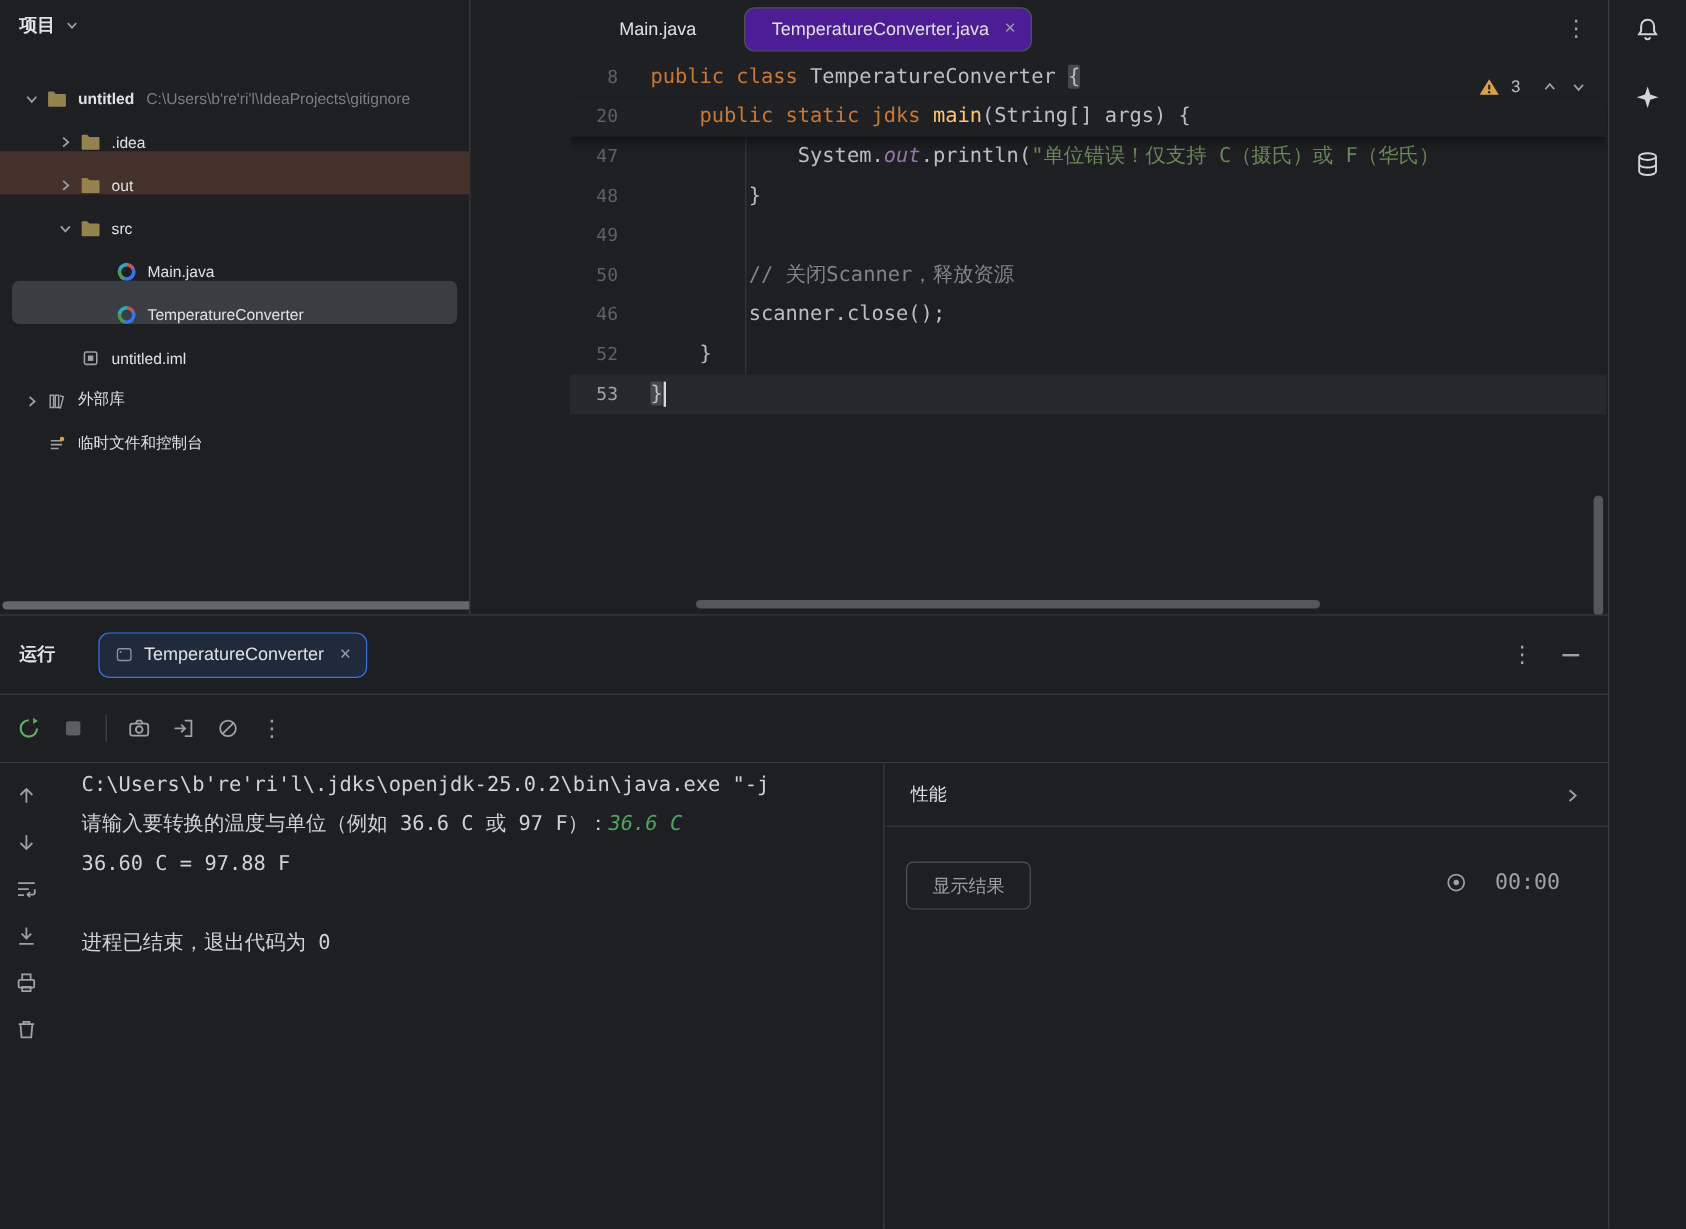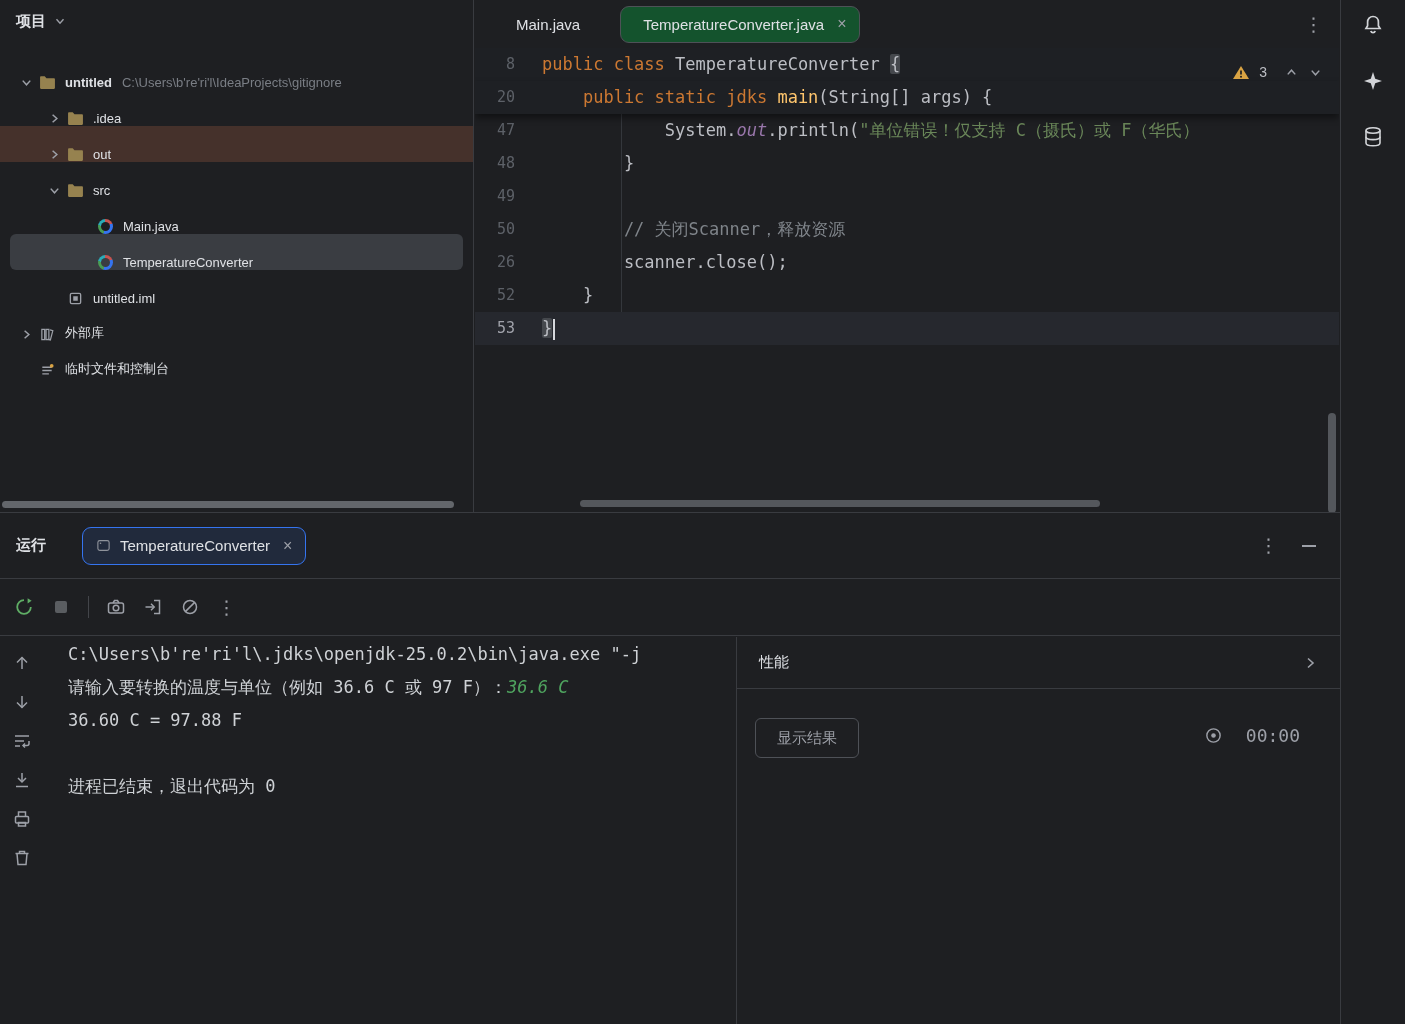--- a/index.html
+++ b/index.html
@@ -2,21 +2,21 @@
 <html><head>
 <meta charset="utf-8">
 <style>
   * { margin:0; padding:0; box-sizing:border-box; }
   html,body { width:1405px; height:1024px; background:#1e1f22; overflow:hidden;
               font-family:"Liberation Sans", sans-serif; color:#bcbec4; }
   svg { display:block; }
   .app { position:relative; width:1405px; height:1024px; background:#1e1f22; }
 
   
-  .project-panel { position:absolute; left:0; top:0; width:474px; height:512px;
+  .project-panel { position:absolute; left:0; top:0; width:392px; height:512px;
                    border-right:1px solid #393b40; overflow:hidden; }
   .pp-header { height:42px; display:flex; align-items:center; gap:7px;
                padding-left:16px; font-size:15px; font-weight:bold; color:#dfe1e5; }
   .tree { margin-top:12px; }
   .trow { height:36px; display:flex; align-items:flex-end; font-size:13px; color:#dfe1e5; position:relative; }
   .slot { flex:0 0 24px; display:flex; align-items:center; justify-content:center; }
   .ticon { flex:0 0 18px; margin-right:9px; display:flex; align-items:center; justify-content:center; }
   .tlabel { white-space:nowrap; }
   .tpath { color:#7a7e85; margin-left:10px; white-space:nowrap; font-weight:normal; }
   .lvl0 { padding-left:14px; }
@@ -30,21 +30,21 @@
   .jclass::after { content:""; position:absolute; inset:3px; border-radius:50%; background:#1e1f22; }
   .row-sel .jclass::after { background:#3a3d42; }
   .pp-hsb { position:absolute; bottom:4px; left:2px; width:452px; height:7px;
             border-radius:4px; background:#63666b; }
 
   
   .editor-panel { position:absolute; left:475px; top:0; width:864px; height:512px; overflow:hidden; }
   .tabs { height:48px; display:flex; align-items:center; padding-left:22px; position:relative; }
   .tab { display:flex; align-items:center; gap:9px; font-size:15px; color:#dfe1e5; padding:0 10px; }
   .tab-chip { height:37px; margin-left:30px; padding:0 13px; border:1px solid #4e5157;
-              border-radius:9px; background:#14532d; }
+              border-radius:9px; background:#4c1d95; }
   .tab-close { color:#9da0a8; font-size:16px; margin-left:4px; }
   .tabs-kebab { position:absolute; right:16px; color:#9da0a8; font-size:19px; }
 
   .edit-content { position:absolute; top:48px; left:0; right:0; bottom:0;
                   font-family:"DejaVu Sans Mono", monospace; font-size:17px; line-height:33px; }
   .cline { display:flex; height:33px; white-space:pre; }
   .ln { flex:0 0 40px; text-align:right; color:#5d6168; font-size:15px; }
   .lc { margin-left:27px; white-space:pre; }
   .ind4  { padding-left:4ch; }
   .ind8  { padding-left:8ch; }
@@ -291,21 +291,21 @@
       </div>
       <div class="cline">
         <span class="ln">49</span>
         <span class="lc"></span>
       </div>
       <div class="cline">
         <span class="ln">50</span>
         <span class="lc ind8"><span class="cmt">// 关闭Scanner，释放资源</span></span>
       </div>
       <div class="cline">
-        <span class="ln">26</span>
+        <span class="ln">46</span>
         <span class="lc ind8"><span>scanner.close();</span></span>
       </div>
       <div class="cline">
         <span class="ln">52</span>
         <span class="lc ind4"><span>}</span></span>
       </div>
       <div class="cline cur">
         <span class="ln">53</span>
         <span class="lc"><span class="brace-hl">}</span><span class="caret"></span></span>
       </div>

